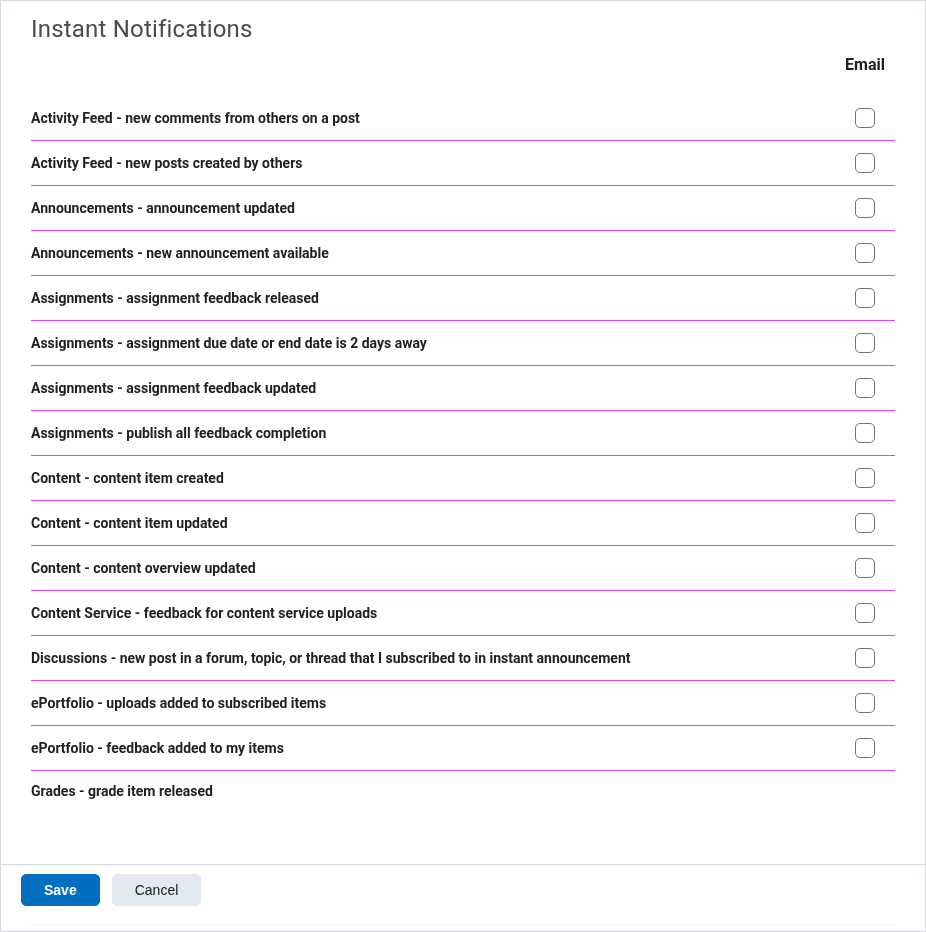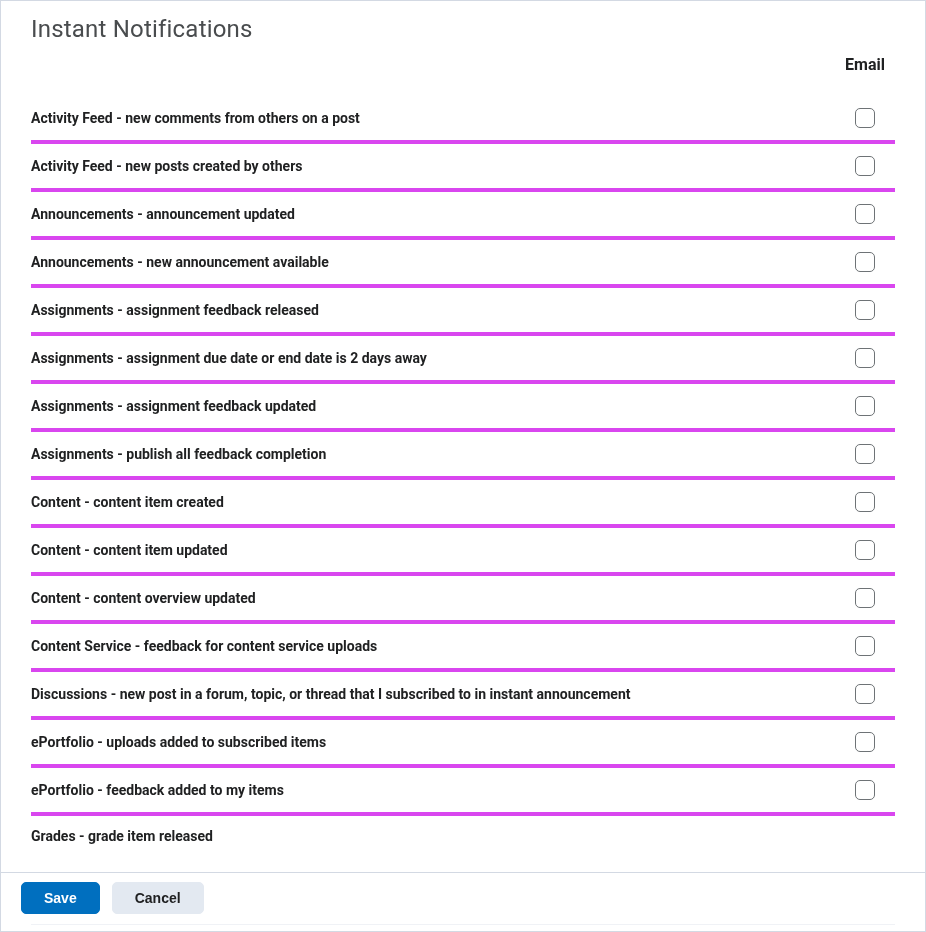--- a/index.html
+++ b/index.html
@@ -48,21 +48,21 @@
     color: #202122;
     padding: 0 0 22px 0;
     width: 60px;
   }
   table.notif th.label-col {
     text-align: left;
     width: auto;
     font-weight: 400;
   }
   table.notif tbody tr {
-    border-bottom: 4px solid #d946ef;
+    border-bottom: 1px solid #d946ef;
   }
   table.notif tbody tr:last-child {
     border-bottom: none;
   }
   table.notif td {
     padding: 12px 0;
     font-size: 14px;
     font-weight: 700;
     color: #202122;
     vertical-align: middle;
@@ -80,21 +80,21 @@
     border-radius: 5px;
     background: #fff;
     cursor: pointer;
     vertical-align: middle;
     margin: 0;
   }
   .action-bar {
     position: absolute;
     left: 0;
     right: 0;
-    bottom: 8px;
+    bottom: 16px;
     height: 51px;
     background: #fff;
     border-top: 1px solid #d3d9e3;
     display: flex;
     align-items: center;
     padding: 0 20px;
     gap: 12px;
   }
   .btn {
     font-size: 14px;
@@ -107,21 +107,21 @@
   }
   .btn-primary {
     background: #006fbf;
     color: #fff;
     border-color: #006fbf;
   }
   .btn-secondary {
     background: #e3e9f1;
     color: #202122;
     border-color: #e3e9f1;
-    font-weight: 700;
+    font-weight: 400;
   }
   
   .ghost-area {
     position: absolute;
     left: 0;
     right: 0;
     bottom: 0;
     height: 51px;
     padding: 0 30px;
     pointer-events: none;

